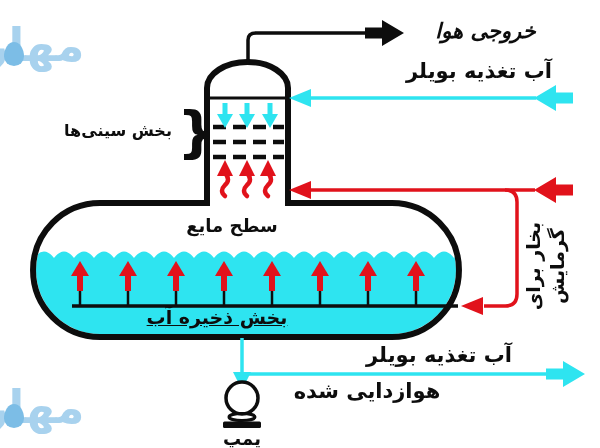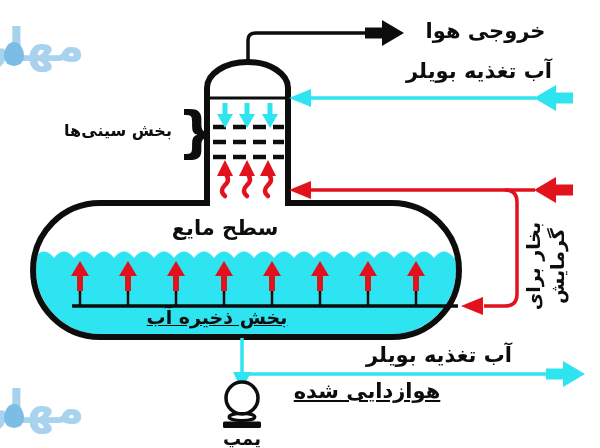--- a/index.html
+++ b/index.html
@@ -146,34 +146,34 @@
       <polygon class="cy-f" points="585,374 563,361 563,368.5 546,368.5 546,379.5 563,379.5 563,387"></polygon>
     </g>
 
     <g>
       <circle class="white-f ink-s" cx="242" cy="398" r="16" stroke-width="3.5"></circle>
       <ellipse class="ln ink-s" cx="242" cy="417" rx="13" ry="3.5" stroke-width="3"></ellipse>
       <rect class="ink-f" x="223" y="421.5" width="38" height="6.5" rx="1.5"></rect>
     </g>
   </svg>
 
-  <div class="lbl" style="left:408px;top:18px;width:155px;font-size:21px;">خروجی هوا</div>
+  <div class="lbl" style="left:408px;top:18px;width:155px;font-size:21px;font-style:italic;">خروجی هوا</div>
 
   <div class="lbl" style="left:395px;top:58px;width:168px;font-size:21px;">آب تغذیه بویلر</div>
 
   <div class="lbl" style="left:55px;top:121px;width:126px;font-size:16px;">بخش سینی‌ها</div>
   <div class="lbl brace" style="left:177px;top:104px;font-size:56px;">{</div>
 
 
-  <div class="lbl" style="left:165px;top:215px;width:120px;font-size:21px;">سطح مایع</div>
+  <div class="lbl" style="left:172px;top:215px;width:120px;font-size:18px;">سطح مایع</div>
 
   <div class="lbl on-water" style="left:133px;top:306px;width:168px;font-size:19px;">بخش ذخیره آب</div>
 
   <div class="lbl vertical" style="left:485px;top:238px;width:130px;height:56px;font-size:19px;">
     <div>بخار برای</div>
     <div>گرمایش</div>
   </div>
 
   <div class="lbl" style="left:358px;top:342px;width:162px;font-size:21px;">آب تغذیه بویلر</div>
-  <div class="lbl" style="left:288px;top:378px;width:158px;font-size:21px;text-decoration:underline;">هوازدایی شده</div>
+  <div class="lbl" style="left:288px;top:378px;width:158px;font-size:21px;">هوازدایی شده</div>
 
   <div class="lbl" style="left:212px;top:428px;width:60px;font-size:18px;">پمپ</div>
 </div>
 
 </body></html>

